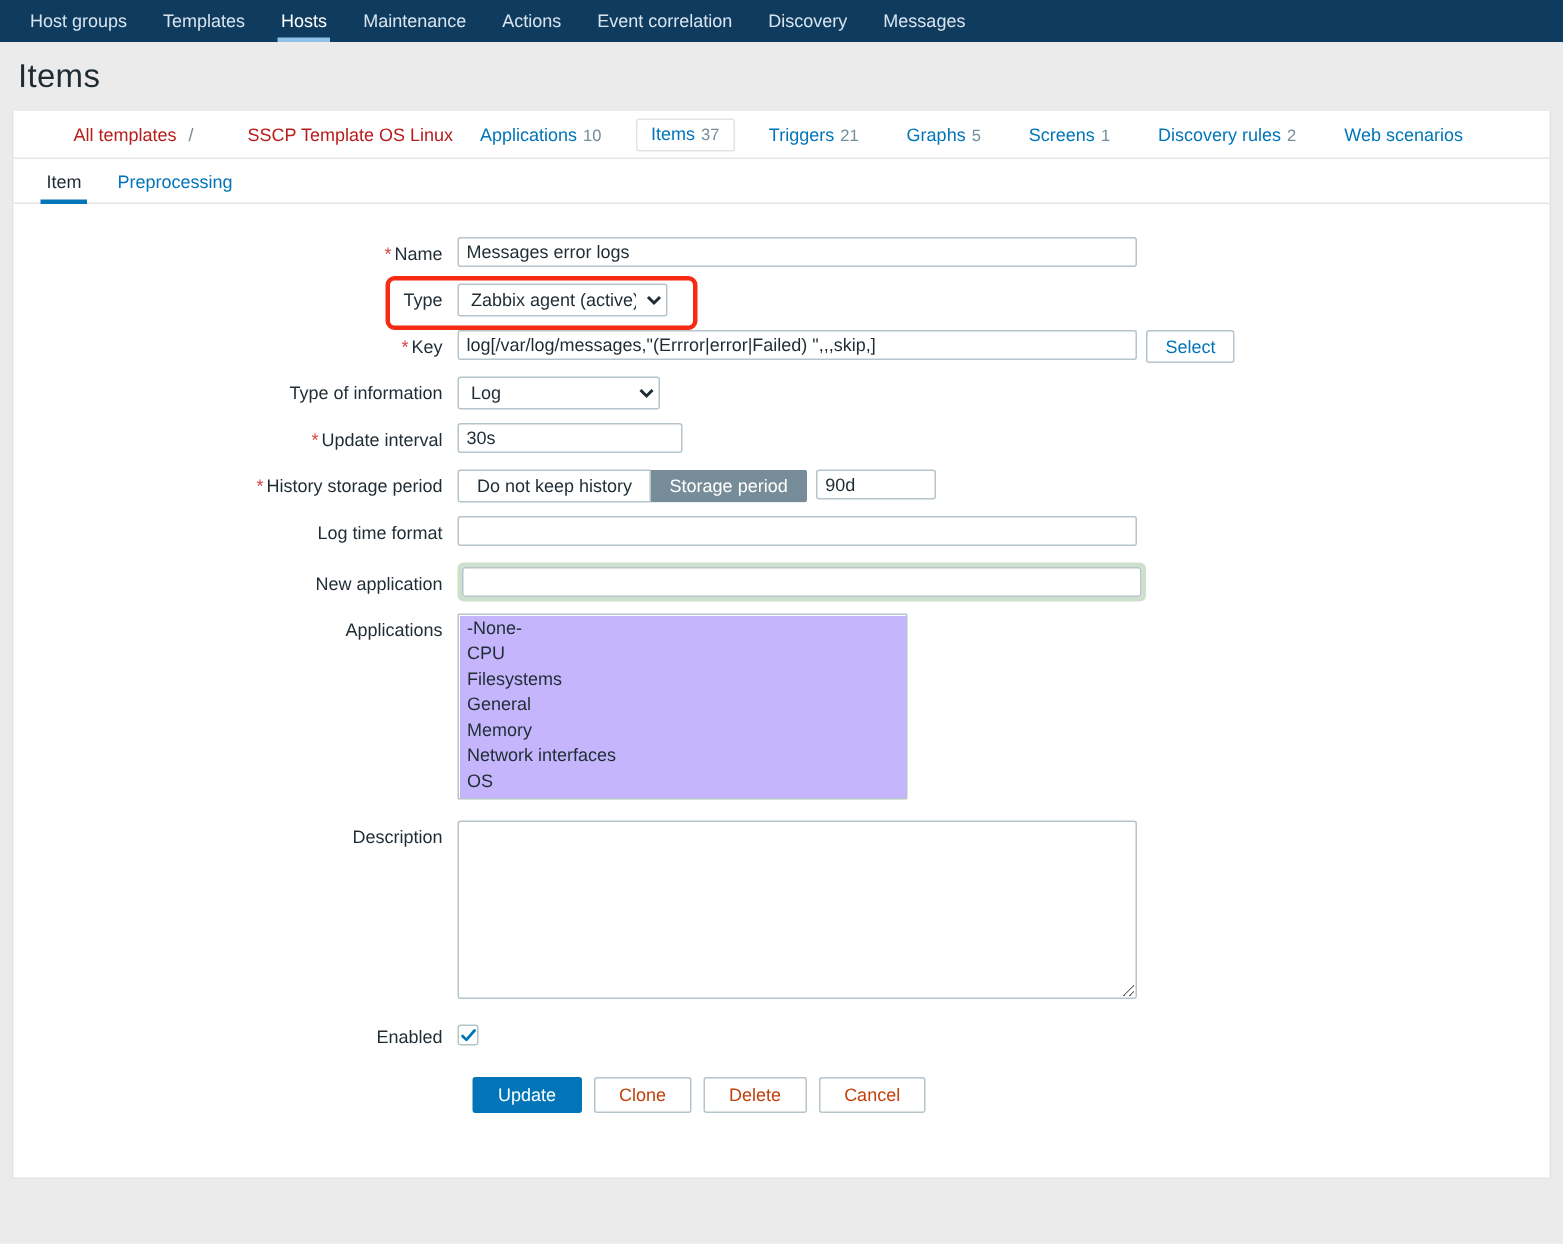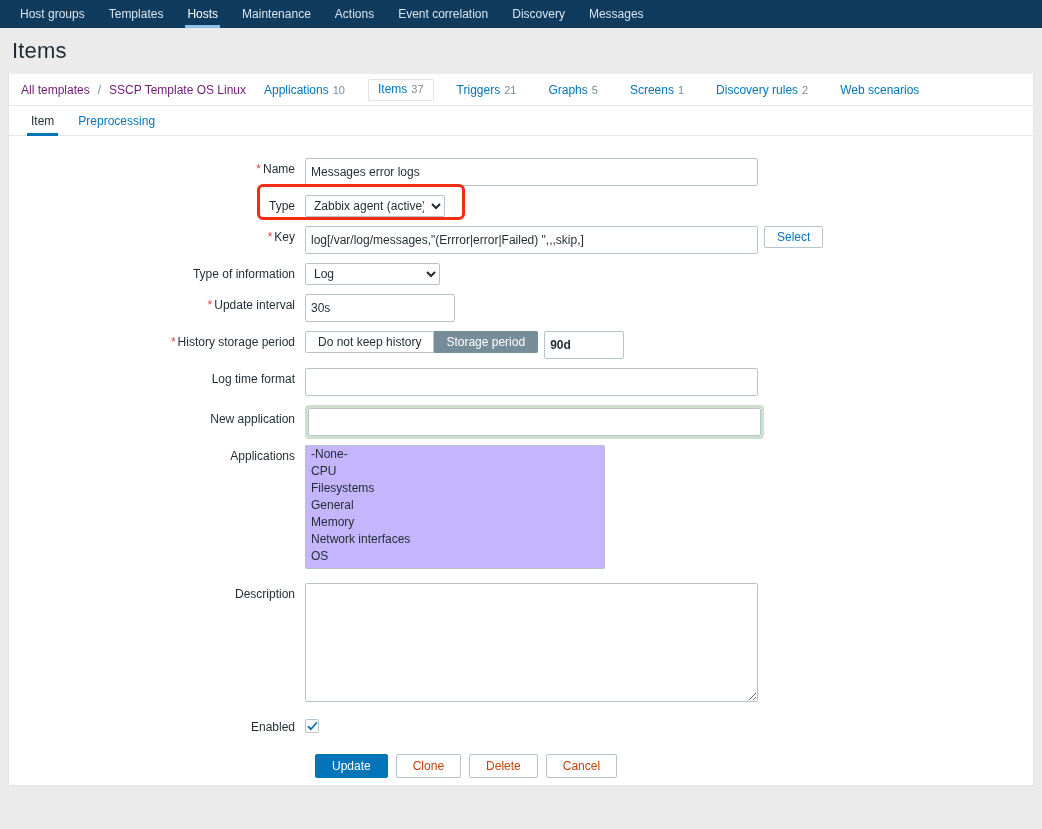--- a/index.html
+++ b/index.html
@@ -76,24 +76,25 @@
     display: flex;
     align-items: center;
     height: 32px;
     padding: 0 8px 0 10px;
     font-size: 12px;
     border-bottom: 1px solid #e6e6e6;
     box-sizing: border-box;
     flex-wrap: nowrap;
   }
   .bc-link {
-    color: #701a75;
+    color: #b91c1c;
     cursor: pointer;
     white-space: nowrap;
     padding: 0 2px;
+    margin-left: 28px;
   }
   .bc-sep {
     color: #768d99;
     margin: 0 6px;
   }
   .bc-chip {
     display: inline-flex;
     align-items: baseline;
     gap: 4px;
     padding: 0 9px;
@@ -169,27 +170,27 @@
   .fcontrol { display: flex; align-items: flex-start; gap: 6px; }
 
   input.txt, textarea.txt {
     font-family: "Liberation Sans", sans-serif;
     font-size: 12px;
     color: #1f2c33;
     border: 1px solid #b6c4cc;
     background: #ffffff;
     padding: 3px 5px;
     box-sizing: border-box;
-    height: 28px;
+    height: 20px;
     border-radius: 2px;
     outline: none;
   }
   input.w-lg   { width: 453px; }
   input.w-sm   { width: 150px; }
-  input.w-xs   { width: 80px; font-weight: bold; }
+  input.w-xs   { width: 80px; }
 
   select.sel {
     font-family: "Liberation Sans", sans-serif;
     font-size: 12px;
     color: #1f2c33;
     border: 1px solid #b6c4cc;
     background: #ffffff;
     height: 22px;
     border-radius: 2px;
     padding: 2px 4px;

